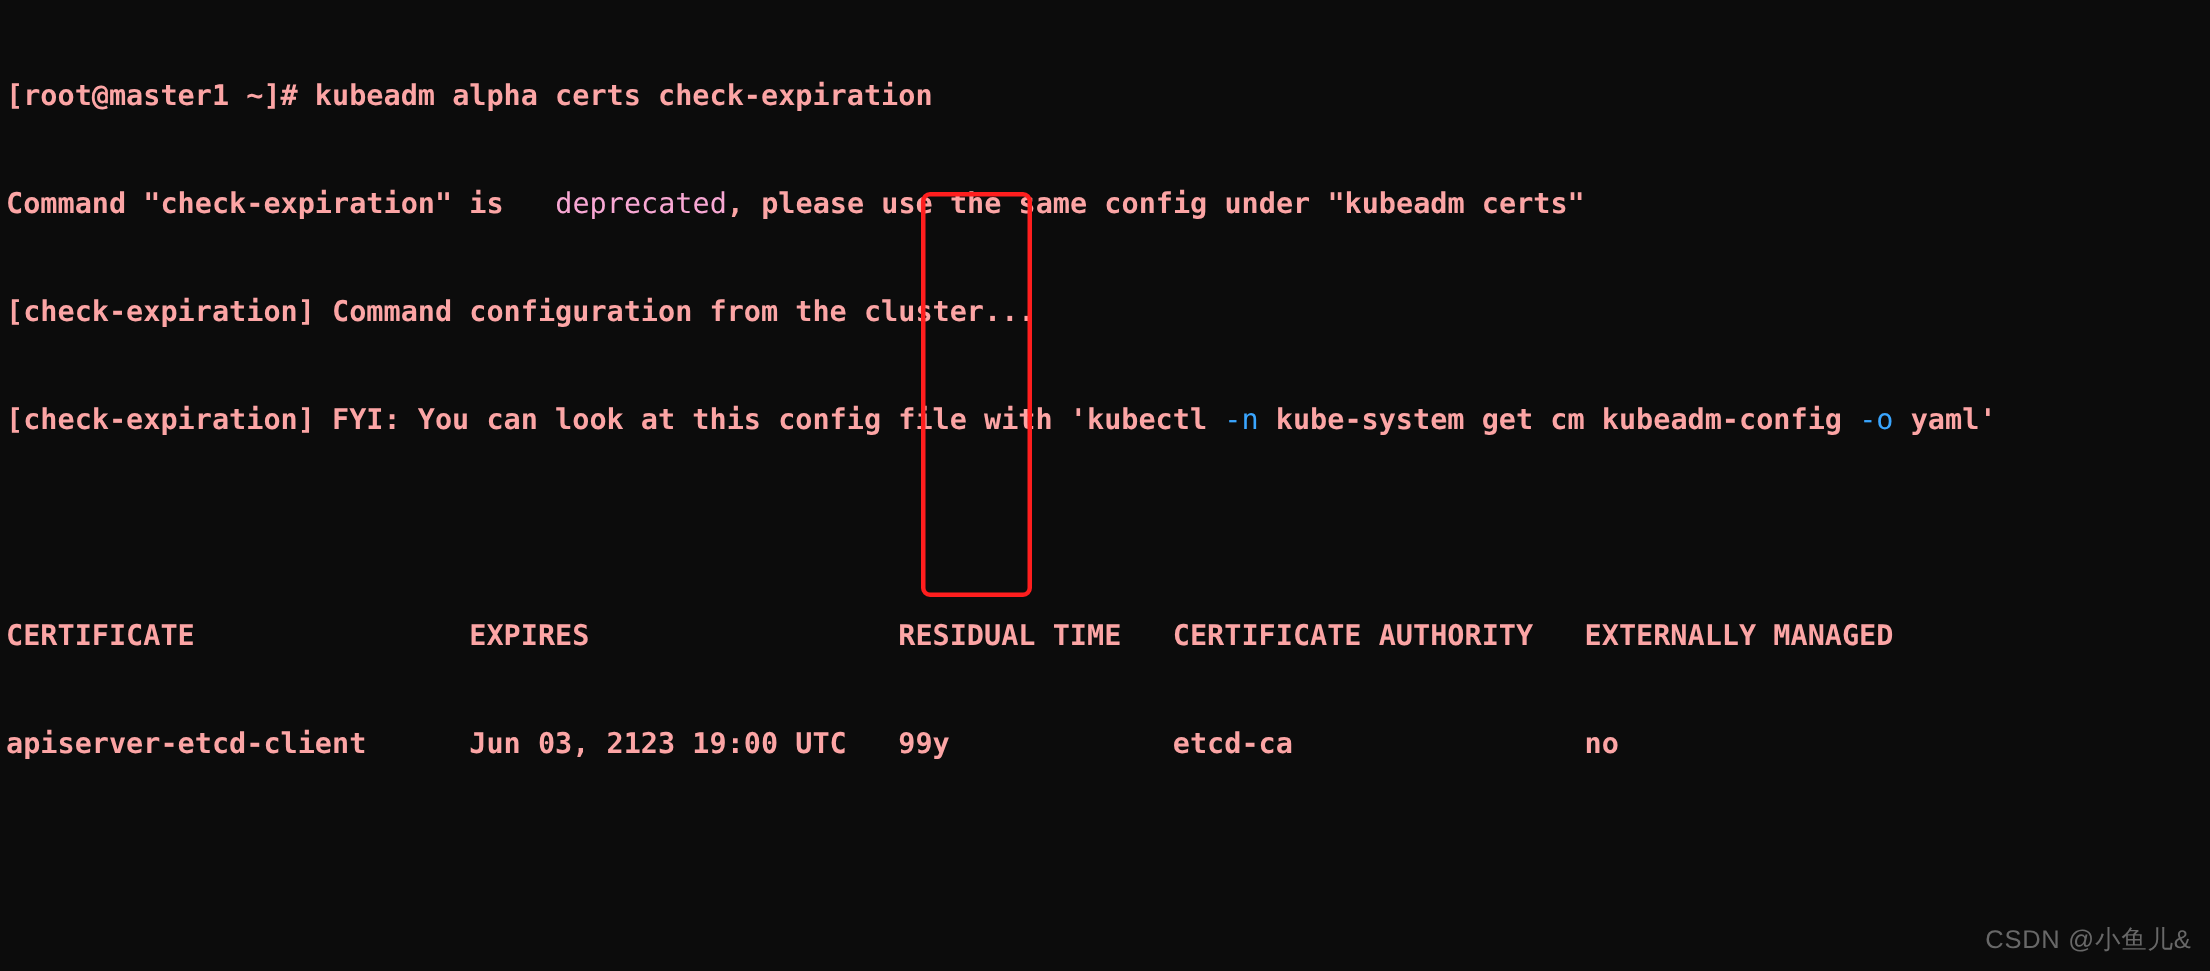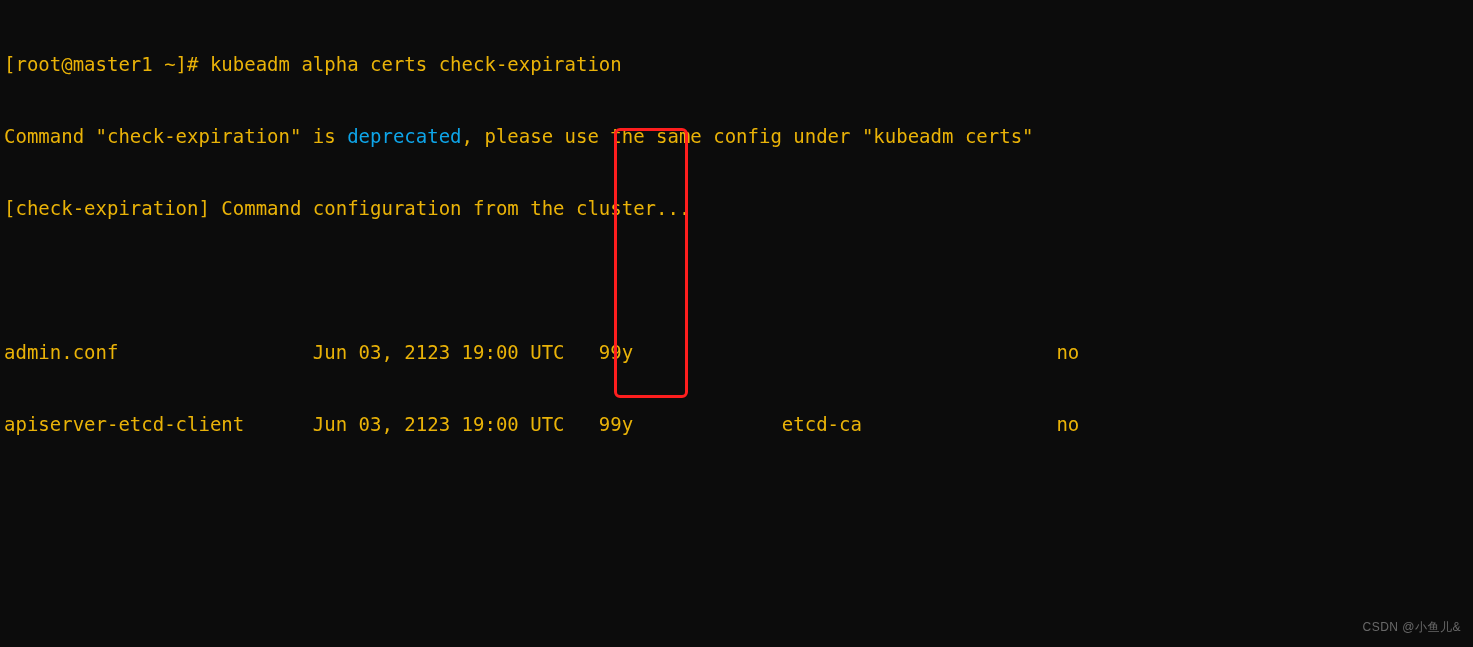--- a/index.html
+++ b/index.html
@@ -14,48 +14,49 @@
     height: 647px;
     overflow: hidden;
   }
   .term {
     padding: 4px 6px 4px 4px;
     white-space: pre;
     position: relative;
   }
   .row { white-space: pre; height: 24px; }
   .seg { display: inline; }
-  .w  { color: #eab308; font-weight: normal; } 
-  .y  { color: #0ea5e9; } 
+  .w  { color: #fca5a5; font-weight: bold; } 
+  .y  { color: #f9a8d4; margin-left: 23px; } 
   .c  { color: #3aa6ff; }
   .redbox {
     position: absolute;
     border: 3px solid #ff1e1e;
     border-radius: 6px;
     pointer-events: none;
   }
   .watermark {
     position: absolute;
     right: 12px;
     bottom: 8px;
     color: rgba(180,180,180,0.55);
     font-family: "Microsoft YaHei", Arial, sans-serif;
-    font-size: 12px;
+    font-size: 17px;
     letter-spacing: 0.5px;
   }
 </style>
 </head>
 <body>
 
 <div class="term">
   <div class="row"><span class="seg w">[root@master1 ~]# </span><span class="seg w">kubeadm alpha certs check-expiration</span></div>
   <div class="row"><span class="seg w">Command "check-expiration" is </span><span class="seg y">deprecated</span><span class="seg w">, please use the same config under "kubeadm certs"</span></div>
   <div class="row w">[check-expiration] Command configuration from the cluster...</div>
+  <div class="row"><span class="seg w">[check-expiration] FYI: You can look at this config file with 'kubectl </span><span class="seg c">-n</span><span class="seg w"> kube-system get cm kubeadm-config </span><span class="seg c">-o</span><span class="seg w"> yaml'</span></div>
   <div class="row"> </div>
-  <div class="row w"><span class="seg">admin.conf                 Jun 03, 2123 19:00 UTC   </span><span class="seg">99y</span><span class="seg">                                     no</span></div>
+  <div class="row w">CERTIFICATE                EXPIRES                  RESIDUAL TIME   CERTIFICATE AUTHORITY   EXTERNALLY MANAGED</div>
   <div class="row w"><span class="seg">apiserver-etcd-client      Jun 03, 2123 19:00 UTC   </span><span class="seg">99y</span><span class="seg">             etcd-ca                 no</span></div>
   
   
   
   
   
   
   
   
   

